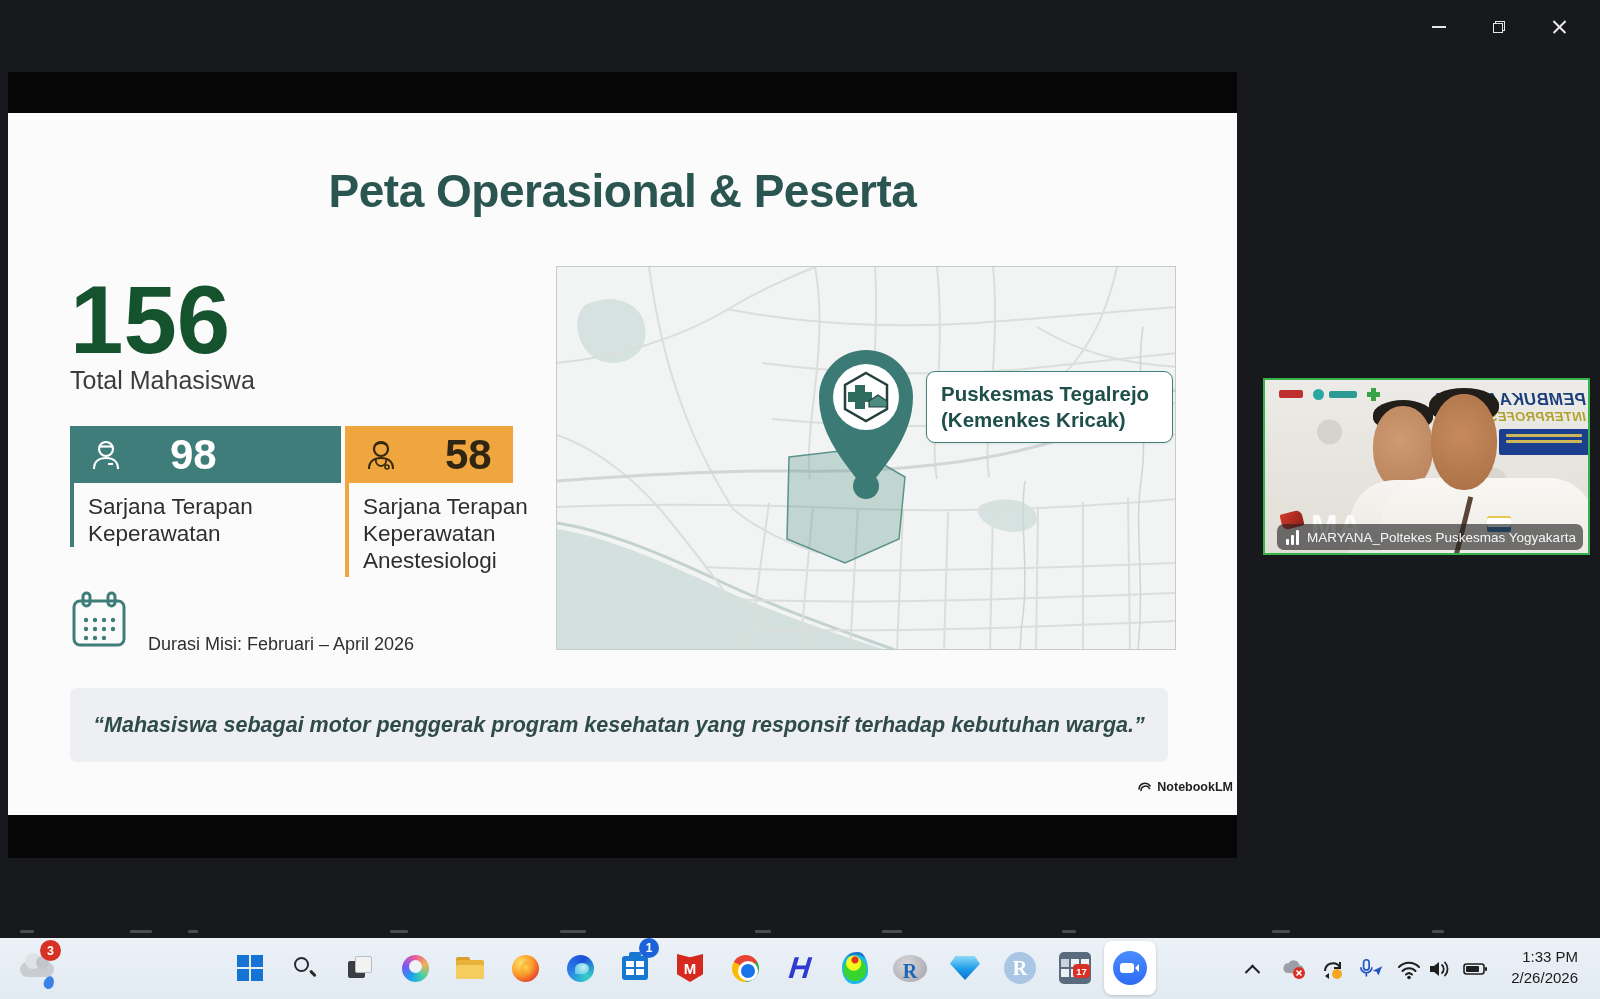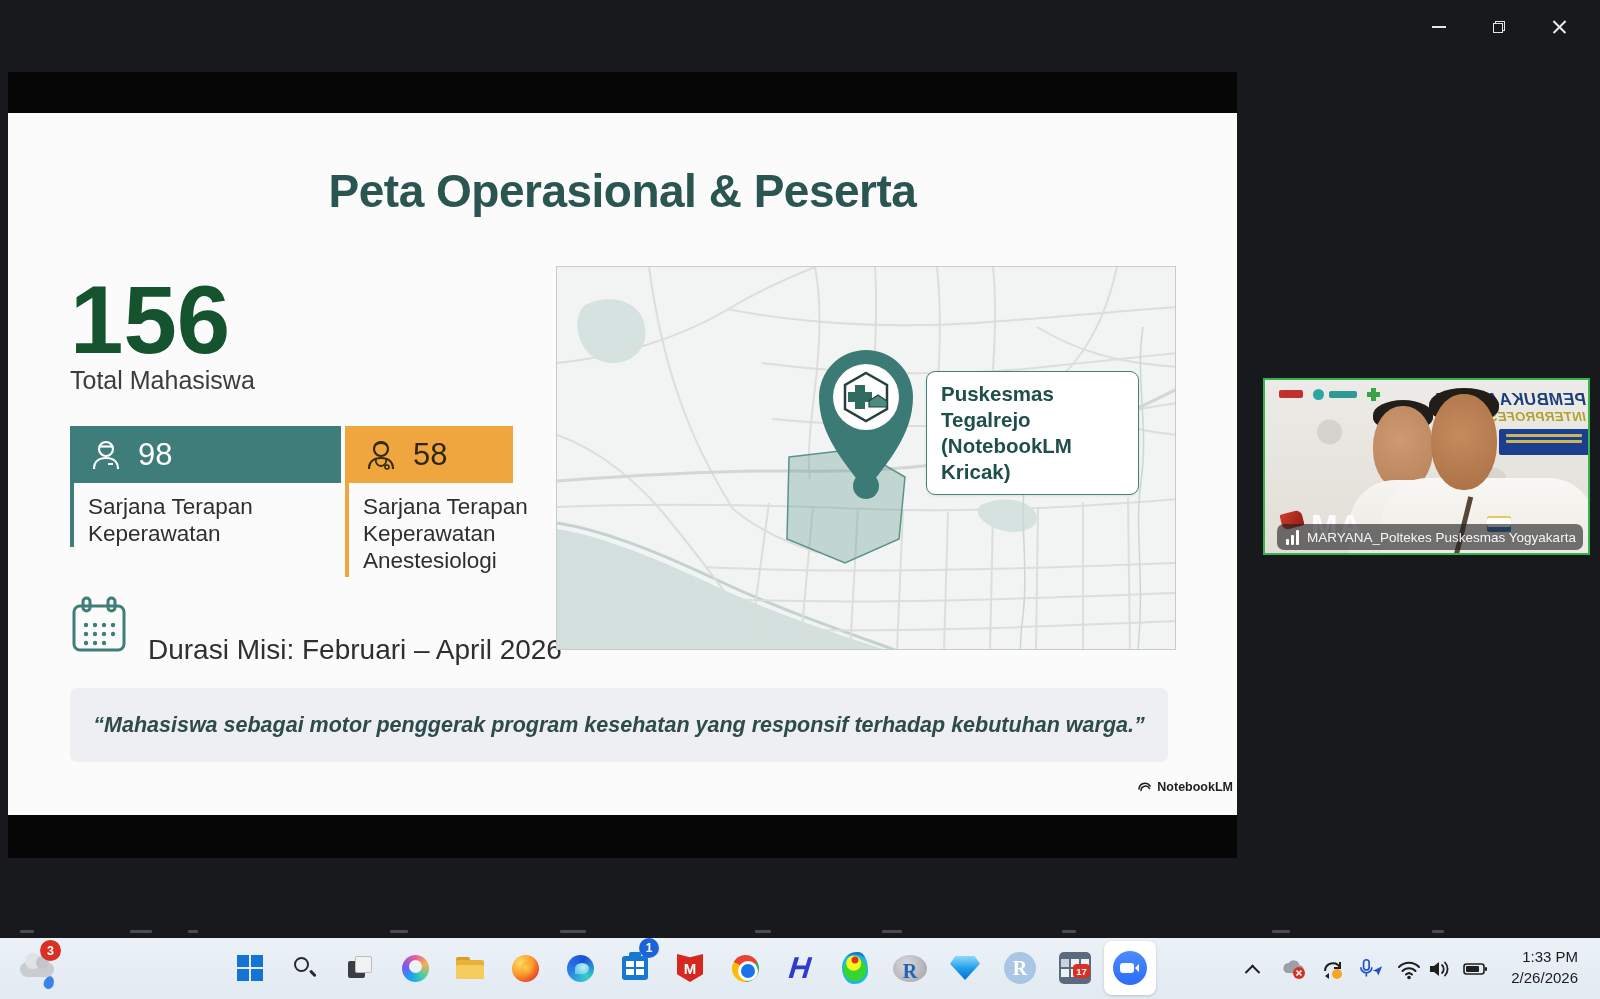--- a/index.html
+++ b/index.html
@@ -28,37 +28,37 @@
 
   .slide-title { position:absolute; top:92px; left:0; width:100%; text-align:center;
     font-size:46px; font-weight:800; letter-spacing:-0.5px; color:#2a5551; }
 
   .big-number { position:absolute; left:62px; top:200px; font-size:96px; font-weight:800; color:#14532d; line-height:1; }
   .big-number-label { position:absolute; left:62px; top:294px; font-size:25px; color:#3c3c3c; }
 
   .stat-head { position:absolute; top:354px; height:57px; display:flex; align-items:center; gap:14px; padding-left:18px; }
   .stat-head.teal { left:62px; width:271px; background:#3e7d79; }
   .stat-head.orange { left:337px; width:168px; background:#f0a63e; }
-  .stat-value { font-size:31px; font-weight:400; }
+  .stat-value { font-size:42px; font-weight:700;margin-left:32px; }
   .stat-head.teal .stat-value { color:#ffffff; }
   .stat-head.orange .stat-value { color:#2e2513; }
   .stat-ic { width:36px; height:36px; }
 
   .stat-label { position:absolute; top:411px; padding:10px 0 0 14px; font-size:22.5px; line-height:27px; color:#2e2e2e; }
   .stat-label.teal { left:62px; border-left:4px solid #3e7d79; height:64px; }
   .stat-label.orange { left:337px; border-left:4px solid #f0a63e; height:94px; }
 
   .duration-row { position:absolute; left:62px; top:514px; display:flex; align-items:center; gap:20px; }
   .cal-icon { width:58px; height:60px; }
-  .duration-text { font-size:28px; color:#2f2f2f;margin-top:48px; }
+  .duration-text { font-size:18px; color:#2f2f2f;margin-top:48px; }
 
   .map-panel { position:absolute; left:548px; top:194px; width:620px; height:384px;
     background:#f1f4f2; border:1px solid #c7cbc9; overflow:hidden; }
   .map-panel svg { position:absolute; inset:0; }
-  .map-label { position:absolute; left:369px; top:104px; width:213px; background:#ffffff;
+  .map-label { position:absolute; left:369px; top:104px; width:247px; background:#ffffff;
     border:1.5px solid #44807b; border-radius:9px; padding:9px 14px;
     font-size:20.5px; line-height:26px; font-weight:800; color:#1f4f4b;
     box-shadow:0 1px 3px rgba(0,0,0,.08); }
 
   .quote-bar { position:absolute; left:62px; top:616px; width:1098px; height:74px;
     background:#edeff3; border-radius:7px; display:flex; align-items:center; justify-content:center; }
   .quote-text { font-size:21.5px; font-style:italic; font-weight:600; color:#2e4a4a;text-align:center; }
 
   .brand { position:absolute; right:4px; top:707px; display:flex; align-items:center; gap:5px; }
   .brand-text { font-size:12.5px; font-weight:700; color:#1f1f1f; }
@@ -346,21 +346,21 @@
           <circle cx="309" cy="219" r="13" fill="#3c7a76"></circle>
           <path d="M309,224 C288,196 262,168 262,130 A47,47 0 1 1 356,130 C356,168 330,196 309,224 Z" fill="#3c7a76"></path>
           <circle cx="309" cy="130" r="33" fill="#ffffff"></circle>
           <polygon points="309,106 330,118 330,142 309,154 288,142 288,118" fill="#ffffff" stroke="#24413e" stroke-width="2.5"></polygon>
           <path d="M298,118 h10 v7 h7 v10 h-7 v7 h-10 v-7 h-7 v-10 h7 Z" fill="#2f6b5f"></path>
           <path d="M312,134 l9,-6 9,6 v6 h-18 Z" fill="#4d8a7f" stroke="#24413e" stroke-width="1.2"></path>
         </g>
       </svg>
       <div class="map-label">
         <div>Puskesmas Tegalrejo</div>
-        <div>(NotebookLM Kricak)</div>
+        <div>(Kemenkes Kricak)</div>
       </div>
     </div>
 
     <div class="quote-bar">
       <span class="quote-text">“Mahasiswa sebagai motor penggerak program kesehatan yang responsif terhadap kebutuhan warga.”</span>
     </div>
 
     <div class="brand">
       <svg width="15" height="15" viewBox="0 0 15 15">
         <path d="M2,10 A6,6 0 0 1 13,7 M4,11.5 A4.5,4.5 0 0 1 12.5,9.5" fill="none" stroke="#1f1f1f" stroke-width="1.6" stroke-linecap="round"></path>

